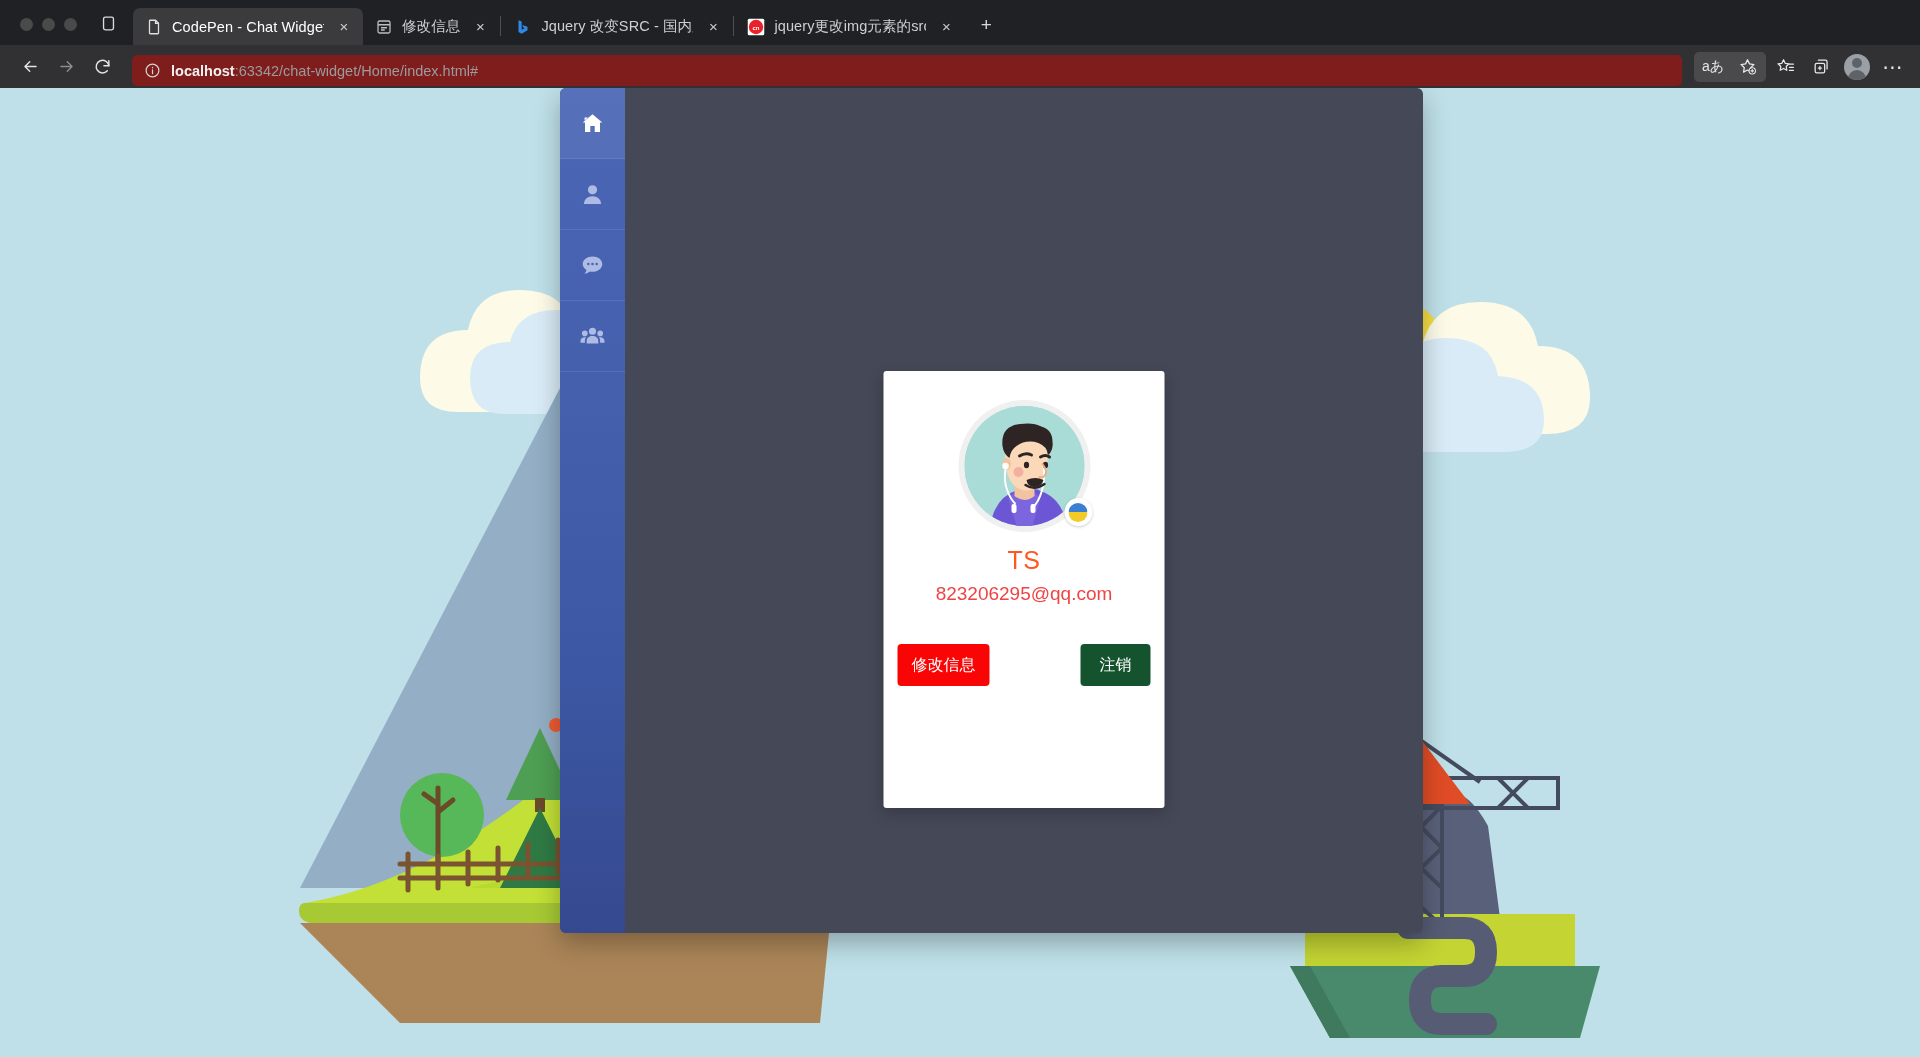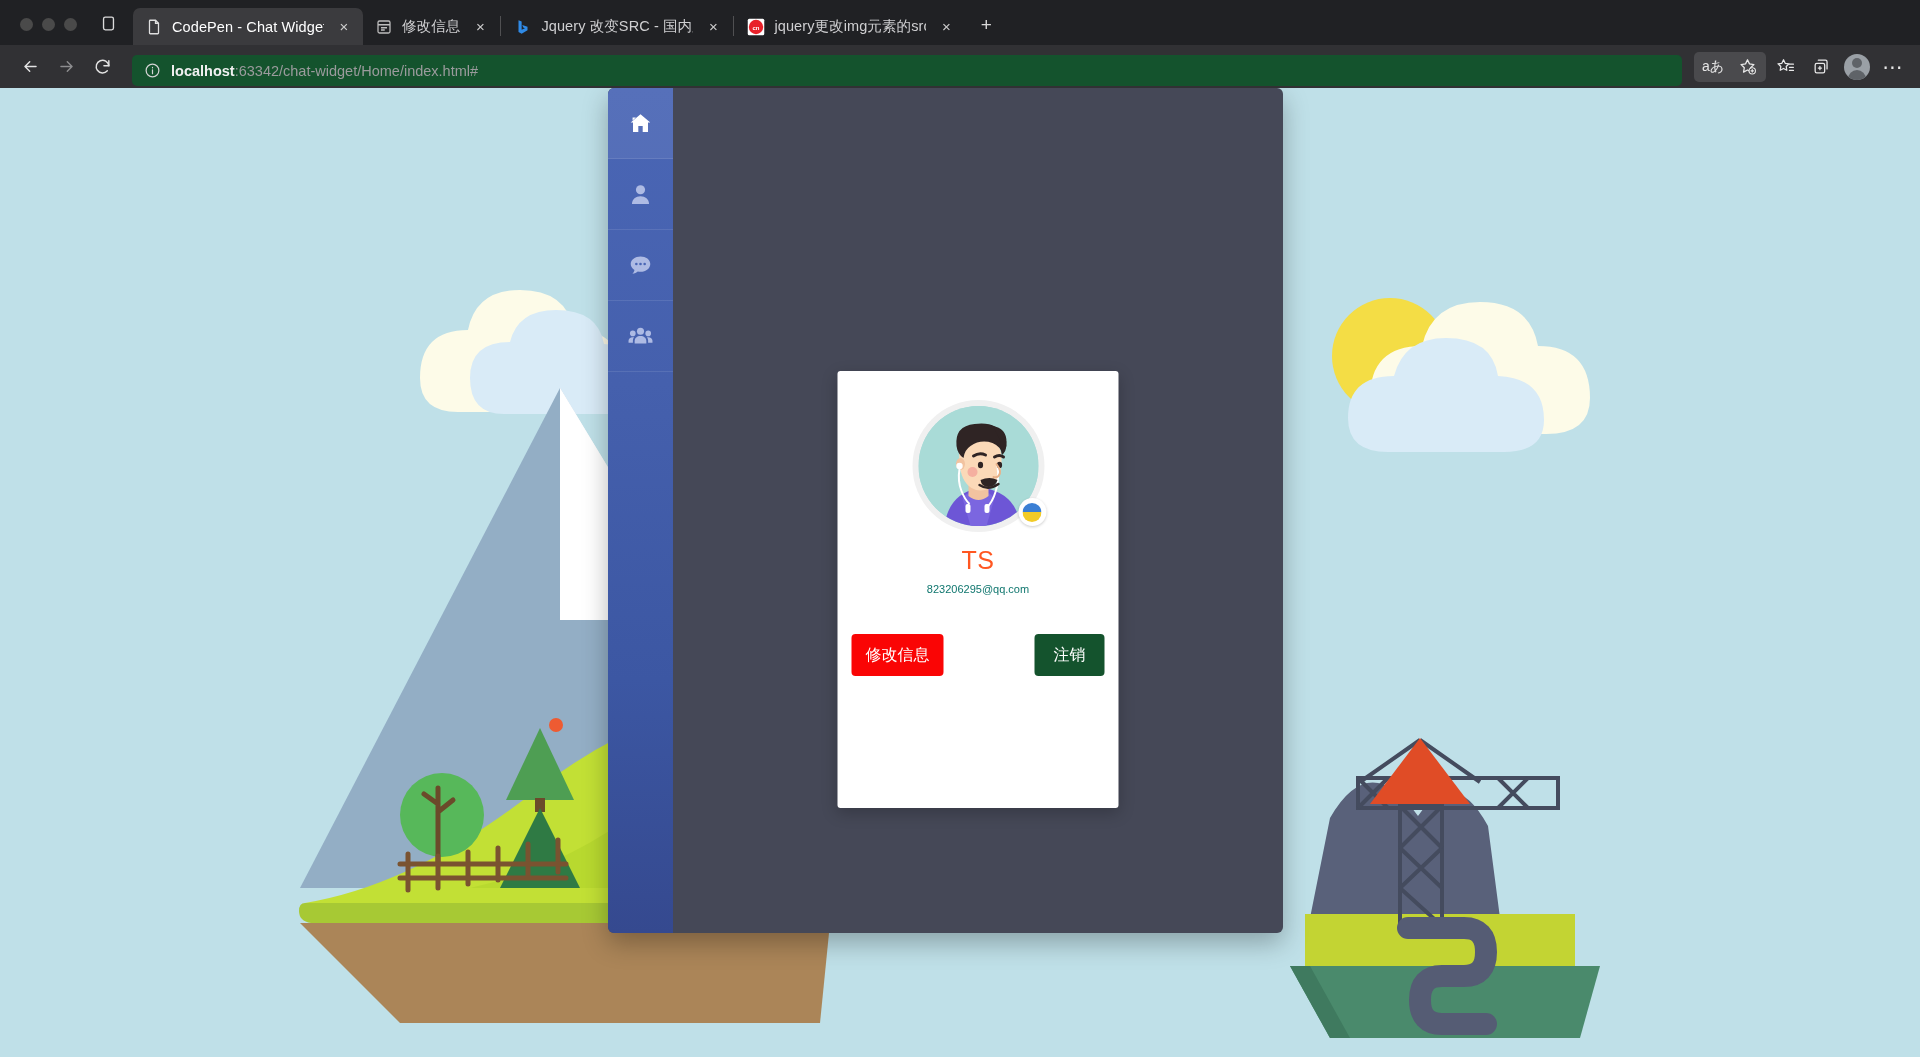--- a/index.html
+++ b/index.html
@@ -58,21 +58,21 @@
     height: 43px; background: #313134;
     display: flex; align-items: center; padding: 0 10px 0 14px; gap: 4px;
   }
   .tb-icon {
     width: 32px; height: 32px; border-radius: 5px;
     display: flex; align-items: center; justify-content: center;
     color: #e3e3e3; flex: 0 0 auto;
   }
   .tb-icon svg { width: 19px; height: 19px; }
   .omnibox {
-    flex: 1; height: 31px; background: #14532d; border-radius: 5px;
+    flex: 1; height: 31px; background: #7f1d1d; border-radius: 5px;
     display: flex; align-items: center; padding: 0 12px; gap: 10px;
     margin: 8px 8px 0 10px; min-width: 0;
   }
   .omnibox .info-ic { width: 17px; height: 17px; flex: 0 0 17px; color: #d4d4d4; }
   .url { font-size: 14.5px; color: #9b9b9d; white-space: nowrap; overflow: hidden; }
   .url b { color: #f0f0f0; font-weight: 700; }
   .tb-right { display: flex; align-items: flex-end; gap: 2px; }
   .tb-right .tb-icon { width: 34px; height: 30px; }
   .translate-pill {
     background: #4a4a4d; border-radius: 5px; display: flex; align-items: center;
@@ -84,24 +84,24 @@
 
   
   .viewport {
     position: absolute; top: 88px; left: 0; width: 1920px; height: 969px;
     background: #bfe0e8; overflow: hidden;
   }
   .illus { position: absolute; inset: 0; }
 
   
   .appwin {
-    position: absolute; left: 560px; top: 0px; width: 675px; height: 845px;
+    position: absolute; left: 560px; top: 0px; width: 863px; height: 845px;
     background: #454857; border-radius: 6px;
     box-shadow: 0 10px 26px rgba(0,0,0,.28);
-    overflow: hidden; display: flex; margin-left: 48px;
+    overflow: hidden; display: flex;
   }
   .sidebar {
     width: 65px; flex: 0 0 65px; height: 100%;
     background: linear-gradient(180deg, #4a66b5 0%, #4560ad 35%, #3c57a3 70%, #35498f 100%);
     display: flex; flex-direction: column;
   }
   .side-item {
     height: 71px; display: flex; align-items: center; justify-content: center;
     border-bottom: 1px solid rgba(255,255,255,.10);
   }
@@ -134,21 +134,21 @@
     background: #fff; display: flex; align-items: center; justify-content: center;
     box-shadow: 0 1px 3px rgba(0,0,0,.2);
   }
   .flag-inner { width: 19px; height: 19px; border-radius: 50%; overflow: hidden; }
   .flag-top { height: 50%; background: #3b7fd4; }
   .flag-bot { height: 50%; background: #f2cb27; }
 
   .card-name {
     margin-top: 14px; font-size: 25px; color: #ff5722; letter-spacing: .5px;
   }
-  .card-email { margin-top: 8px; font-size: 11px; color: #0f766e; }
+  .card-email { margin-top: 8px; font-size: 19px; color: #ef4444; }
   .card-actions {
     margin-top: 39px; width: 100%; padding: 0 14px;
     display: flex; justify-content: space-between; align-items: center;
   }
   .btn {
     border: none; border-radius: 4px; color: #fff;
     font-size: 16px; font-family: "Liberation Sans", "DejaVu Sans", sans-serif;
     cursor: pointer; line-height: 1;
   }
   .btn-edit { background: #fa0505; padding: 13px 14px; }

